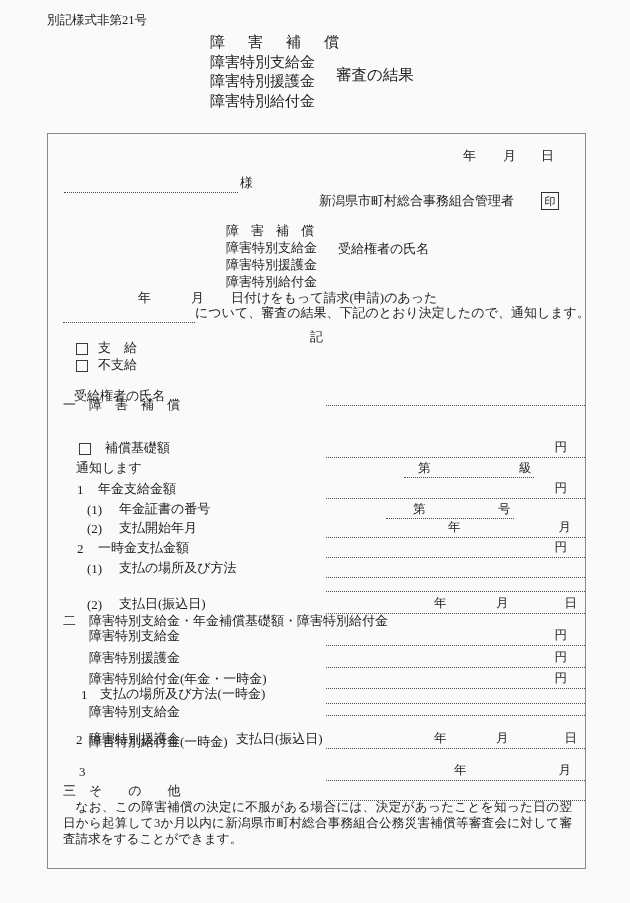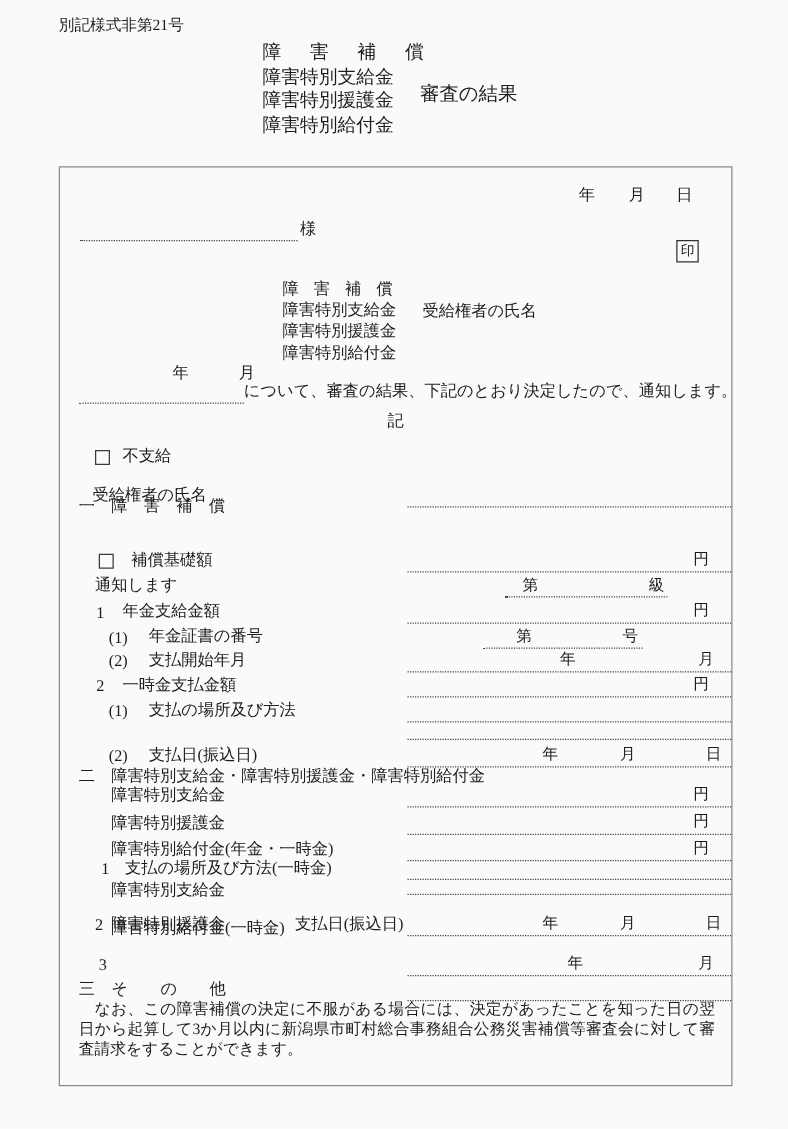--- a/index.html
+++ b/index.html
@@ -51,45 +51,51 @@
       <span class="lb" style="left:455px">月</span>
       <span class="lb" style="left:493px">日</span>
     </div>
 
     <div class="r" style="top:43px">
       <span class="leader" style="left:16px;width:174px"></span>
       <span class="lb" style="left:192px">様</span>
     </div>
 
     <div class="r" style="top:61px">
+      <span class="lb" style="left:271px">新潟県市町村総合事務組合管理者</span>
       <span class="seal">印</span>
     </div>
 
     <div class="subject">
       <div class="sl ls-sub">障害補償</div>
       <div class="sl">障害特別支給金</div>
       <div class="sl">障害特別援護金</div>
       <div class="sl">障害特別給付金</div>
       <div class="subject-suffix">受給権者の氏名</div>
     </div>
 
     <div class="r" style="top:158px">
       <span class="lb" style="left:90px">年</span>
       <span class="lb" style="left:143px">月</span>
+      <span class="lb" style="left:183px">日付けをもって請求(申請)のあった</span>
     </div>
 
     <div class="r" style="top:173px">
       <span class="leader" style="left:15px;width:132px"></span>
       <span class="lb" style="left:147px">について、審査の結果、下記のとおり決定したので、通知します。</span>
     </div>
 
     <div class="r center" style="top:194px">
       <span>記</span>
     </div>
 
+    <div class="r" style="top:208px">
+      <span class="cb" style="left:28px"></span>
+      <span class="lb" style="left:50px">支　給</span>
+    </div>
     <div class="r" style="top:225px">
       <span class="cb" style="left:28px"></span>
       <span class="lb" style="left:50px">不支給</span>
     </div>
 
     <div class="r" style="top:256px">
       <span class="lb" style="left:26px">受給権者の氏名</span>
       <span class="val"></span>
     </div>
 
@@ -163,21 +169,21 @@
       <span class="lb" style="left:39px">(2)</span>
       <span class="lb" style="left:71px">支払日(振込日)</span>
       <span class="val">
         <span class="u" style="left:108px">年</span>
         <span class="u" style="left:170px">月</span>
         <span class="u" style="right:8px">日</span>
       </span>
     </div>
 
     <div class="r" style="top:467px;height:30px">
-      <span class="lb" style="left:15px">二　障害特別支給金・障害特別援護金・障害特別給付金</span>
+      <span class="lb" style="left:15px">二　障害特別支給金・年金補償基礎額・障害特別給付金</span>
     </div>
 
     <div class="r" style="top:496px">
       <span class="lb" style="left:41px">障害特別支給金</span>
       <span class="val">
         <span class="u" style="right:18px">円</span>
       </span>
     </div>
 
     <div class="r" style="top:518px">

